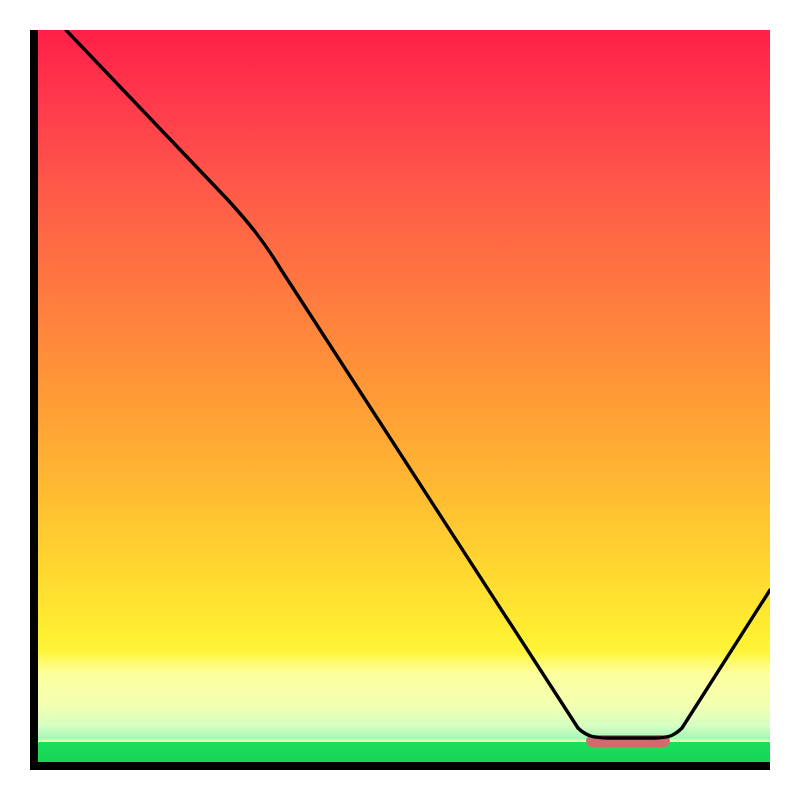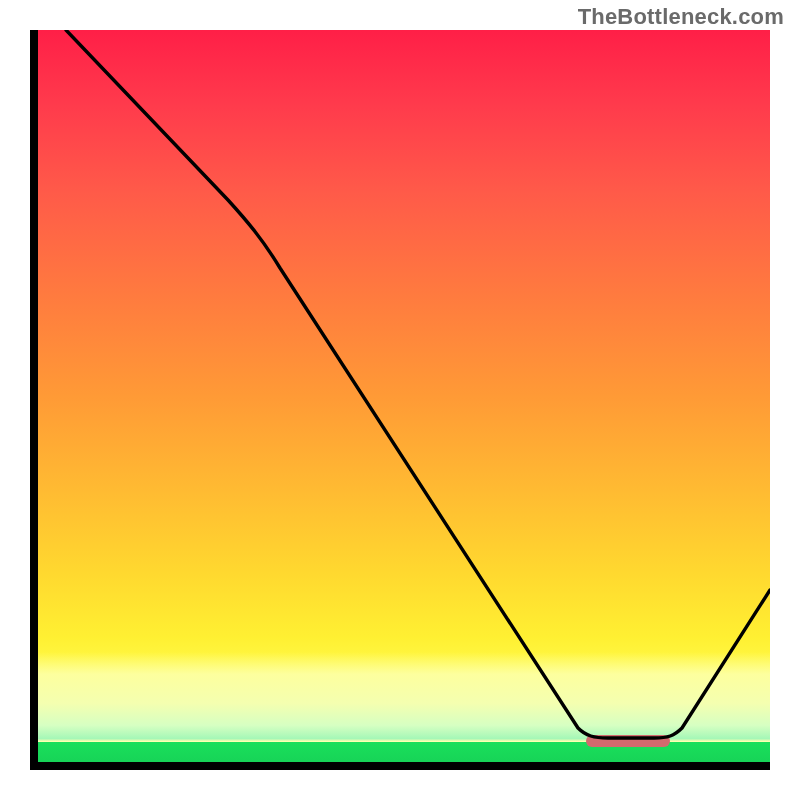--- a/index.html
+++ b/index.html
@@ -106,21 +106,20 @@
   }
   .optimum-bar {
     fill: #d26a6e;
     stroke: none;
   }
 </style>
 </head>
 <body>
 <div class="container">
 
-  <div class="watermark">TheBottleneck.com</div>
 
   <div class="axes">
     <div class="axis-line axis-y"></div>
     <div class="axis-line axis-x"></div>
 
     <div class="plot-area">
       <div class="gradient-bg"></div>
 
       <svg class="curve-svg" viewBox="0 0 732 732" preserveAspectRatio="none">
 

